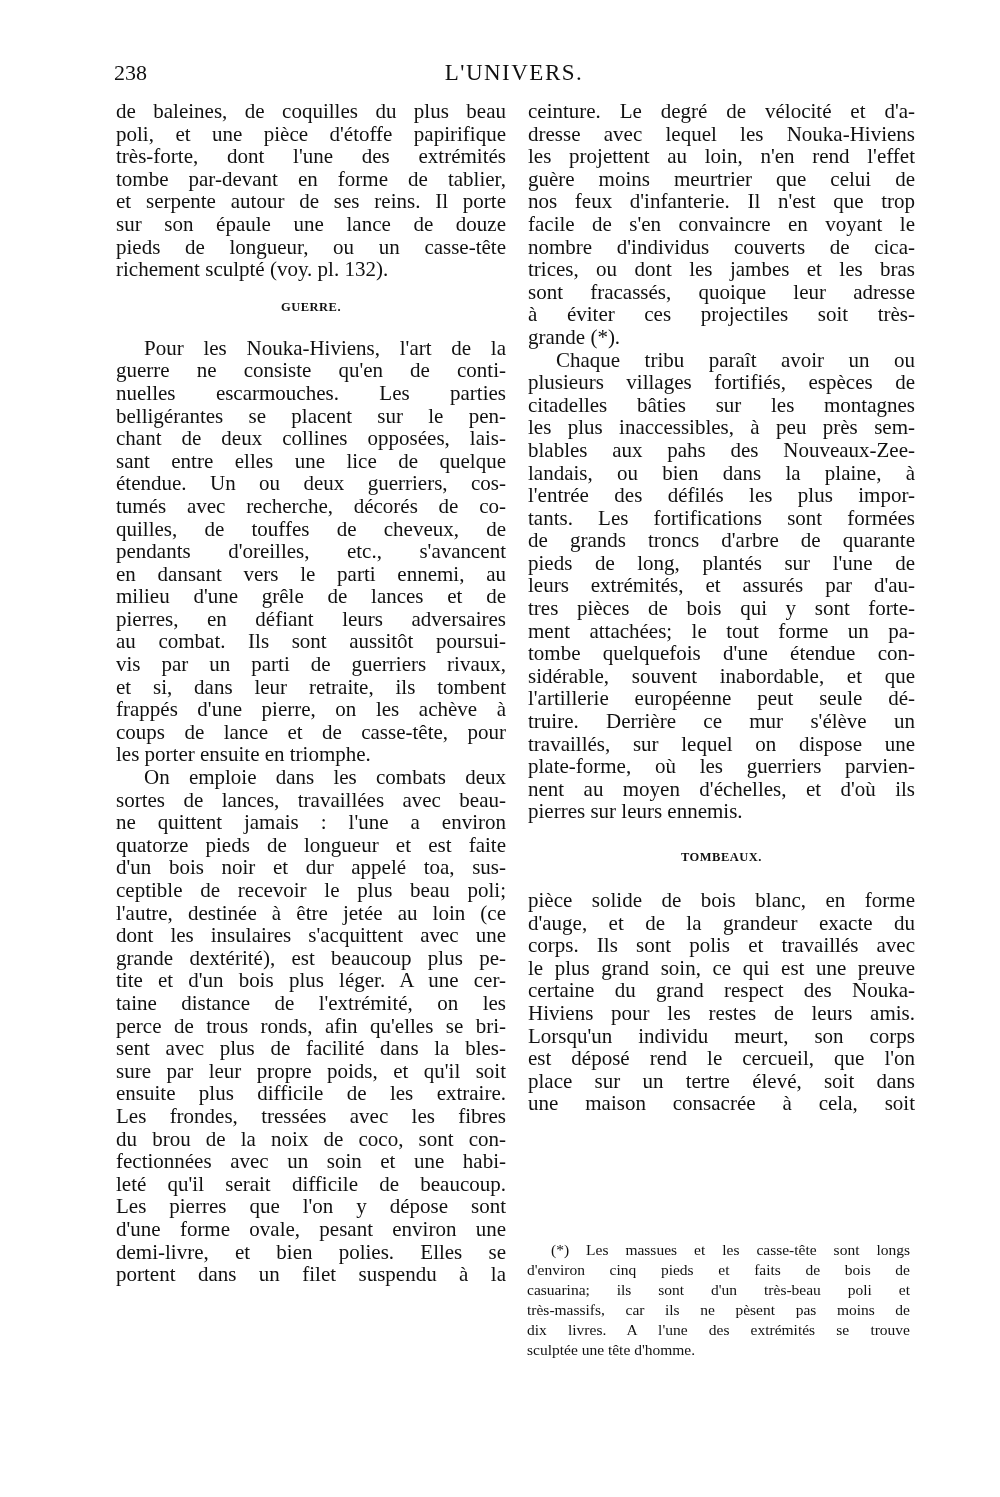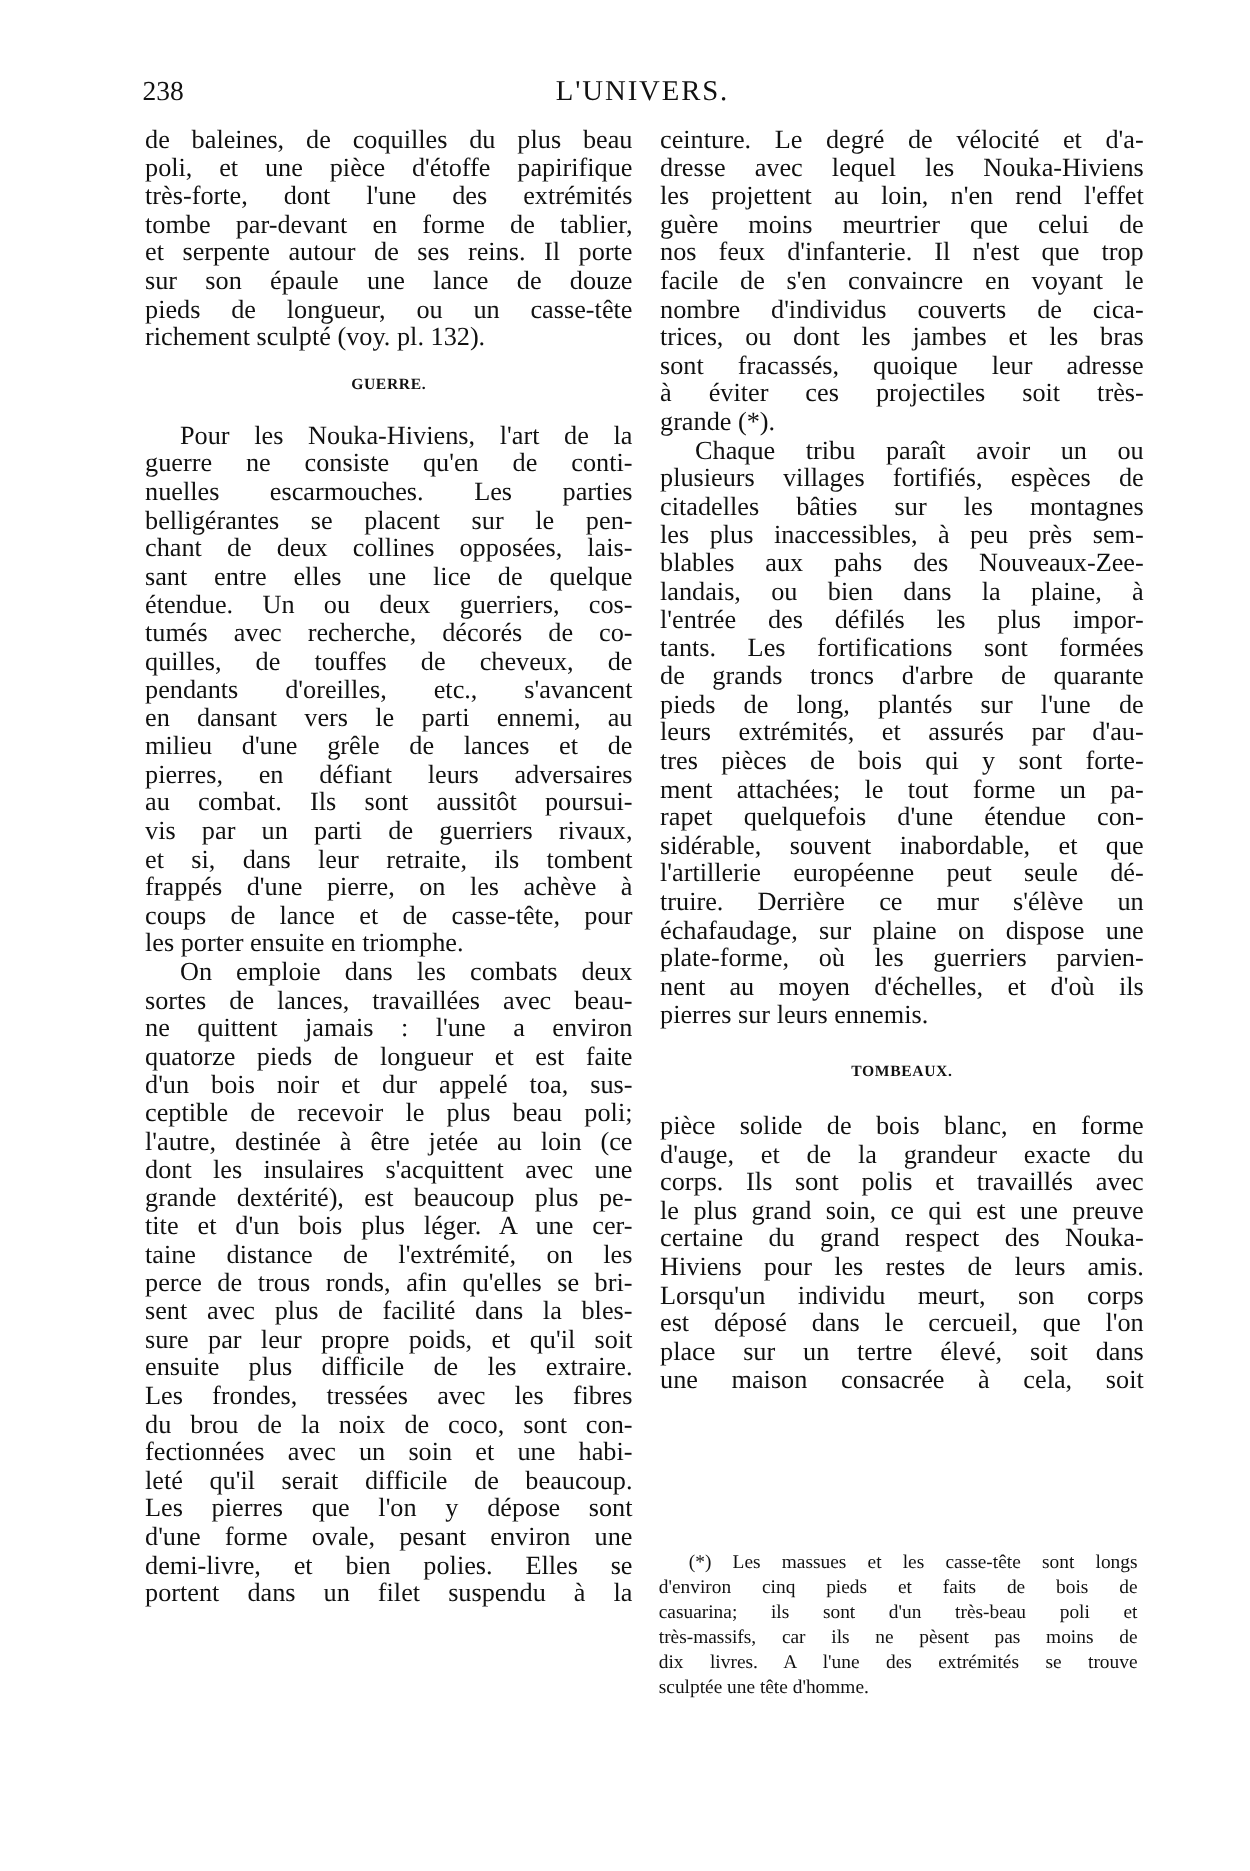--- a/index.html
+++ b/index.html
@@ -115,41 +115,41 @@
     <span class="line">les plus inaccessibles, à peu près sem-</span>
     <span class="line">blables aux pahs des Nouveaux-Zee-</span>
     <span class="line">landais, ou bien dans la plaine, à</span>
     <span class="line">l'entrée des défilés les plus impor-</span>
     <span class="line">tants. Les fortifications sont formées</span>
     <span class="line">de grands troncs d'arbre de quarante</span>
     <span class="line">pieds de long, plantés sur l'une de</span>
     <span class="line">leurs extrémités, et assurés par d'au-</span>
     <span class="line">tres pièces de bois qui y sont forte-</span>
     <span class="line">ment attachées; le tout forme un pa-</span>
-    <span class="line">rapet quelquefois d'une étendue con-</span>
+    <span class="line">tombe quelquefois d'une étendue con-</span>
     <span class="line">sidérable, souvent inabordable, et que</span>
     <span class="line">l'artillerie européenne peut seule dé-</span>
     <span class="line">truire. Derrière ce mur s'élève un</span>
-    <span class="line">échafaudage, sur plaine on dispose une</span>
+    <span class="line">travaillés, sur lequel on dispose une</span>
     <span class="line">plate-forme, où les guerriers parvien-</span>
     <span class="line">nent au moyen d'échelles, et d'où ils</span>
     <span class="line last">pierres sur leurs ennemis.</span>
   </div>
 
   <span class="section-heading" style="margin-top:26px;margin-bottom:24px;">TOMBEAUX.</span>
 
   <div>
     <span class="line">pièce solide de bois blanc, en forme</span>
     <span class="line">d'auge, et de la grandeur exacte du</span>
     <span class="line">corps. Ils sont polis et travaillés avec</span>
     <span class="line">le plus grand soin, ce qui est une preuve</span>
     <span class="line">certaine du grand respect des Nouka-</span>
     <span class="line">Hiviens pour les restes de leurs amis.</span>
     <span class="line">Lorsqu'un individu meurt, son corps</span>
-    <span class="line">est déposé dans le cercueil, que l'on</span>
+    <span class="line">est déposé rend le cercueil, que l'on</span>
     <span class="line">place sur un tertre élevé, soit dans</span>
     <span class="line">une maison consacrée à cela, soit</span>
   </div>
 </div>
 
 <div class="footnote">
   <span class="line indent">(*) Les massues et les casse-tête sont longs</span>
   <span class="line">d'environ cinq pieds et faits de bois de</span>
   <span class="line">casuarina; ils sont d'un très-beau poli et</span>
   <span class="line">très-massifs, car ils ne pèsent pas moins de</span>

